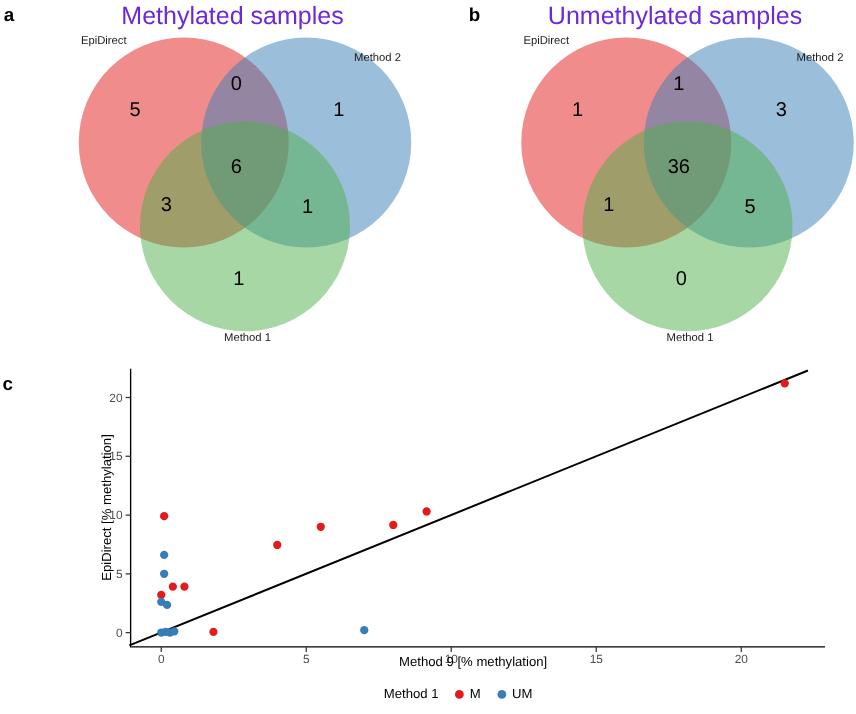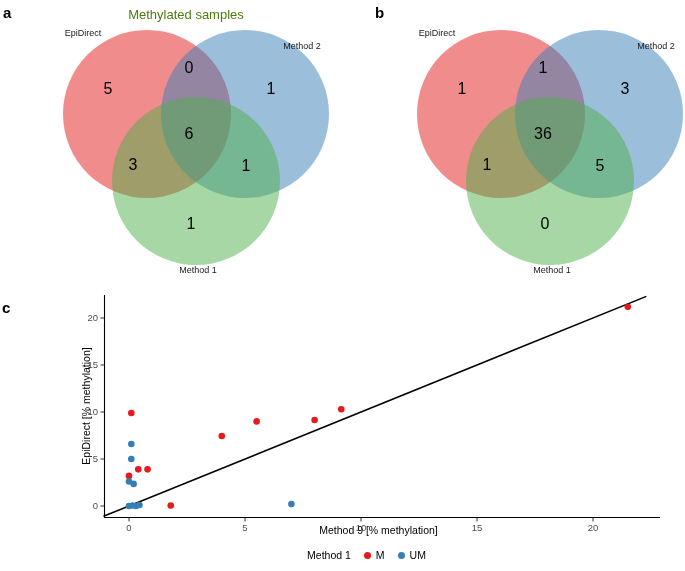--- a/index.html
+++ b/index.html
@@ -9,21 +9,21 @@
     font-family:"Liberation Sans",sans-serif;
     -webkit-font-smoothing:antialiased;
   }
   
   .venn-panel{position:absolute;top:0;height:285px}
   #panel-a{left:0;width:342px;--cx:196px}
   #panel-b{left:342px;width:343px;--cx:208px}
   .venn-title{
     position:absolute;top:14px;left:var(--cx);
     transform:translate(calc(-50% - 10px),-50%);
-    font-size:13px;font-weight:400;color:#4d7c0f;white-space:nowrap;margin:0;
+    font-size:20px;font-weight:400;color:#6d28d9;white-space:nowrap;margin:0;
   }
   .vcircle{position:absolute;width:168px;height:168px;border-radius:50%}
   .vc-red  {top:30px;left:calc(var(--cx) - 133px)}
   .vc-blue {top:30px;left:calc(var(--cx) - 35px)}
   .vc-green{top:97px;left:calc(var(--cx) - 84px)}
   .vnum{
     position:absolute;transform:translate(-50%,-50%);
     font-size:16px;color:#000;line-height:1;
   }
   .p-otl{left:calc(var(--cx) - 88px);top:89px}
@@ -128,20 +128,21 @@
   <span class="vnum p-otl">5</span>
   <span class="vnum p-to">0</span>
   <span class="vnum p-otr">1</span>
   <span class="vnum p-ctr">6</span>
   <span class="vnum p-blo">3</span>
   <span class="vnum p-bro">1</span>
   <span class="vnum p-ob">1</span>
 </section>
 
 <section class="venn-panel" id="panel-b">
+  <h2 class="venn-title">Unmethylated samples</h2>
   <div class="vcircle vc-red" style="background: rgba(228, 26, 28, 0.5);"></div>
   <div class="vcircle vc-blue" style="background: rgba(55, 126, 184, 0.5);"></div>
   <div class="vcircle vc-green" style="background: rgba(77, 175, 74, 0.5);"></div>
   <span class="vlabel p-ltl">EpiDirect</span>
   <span class="vlabel p-ltr">Method 2</span>
   <span class="vlabel p-lb">Method 1</span>
   <span class="vnum p-otl">1</span>
   <span class="vnum p-to">1</span>
   <span class="vnum p-otr">3</span>
   <span class="vnum p-ctr">36</span>

